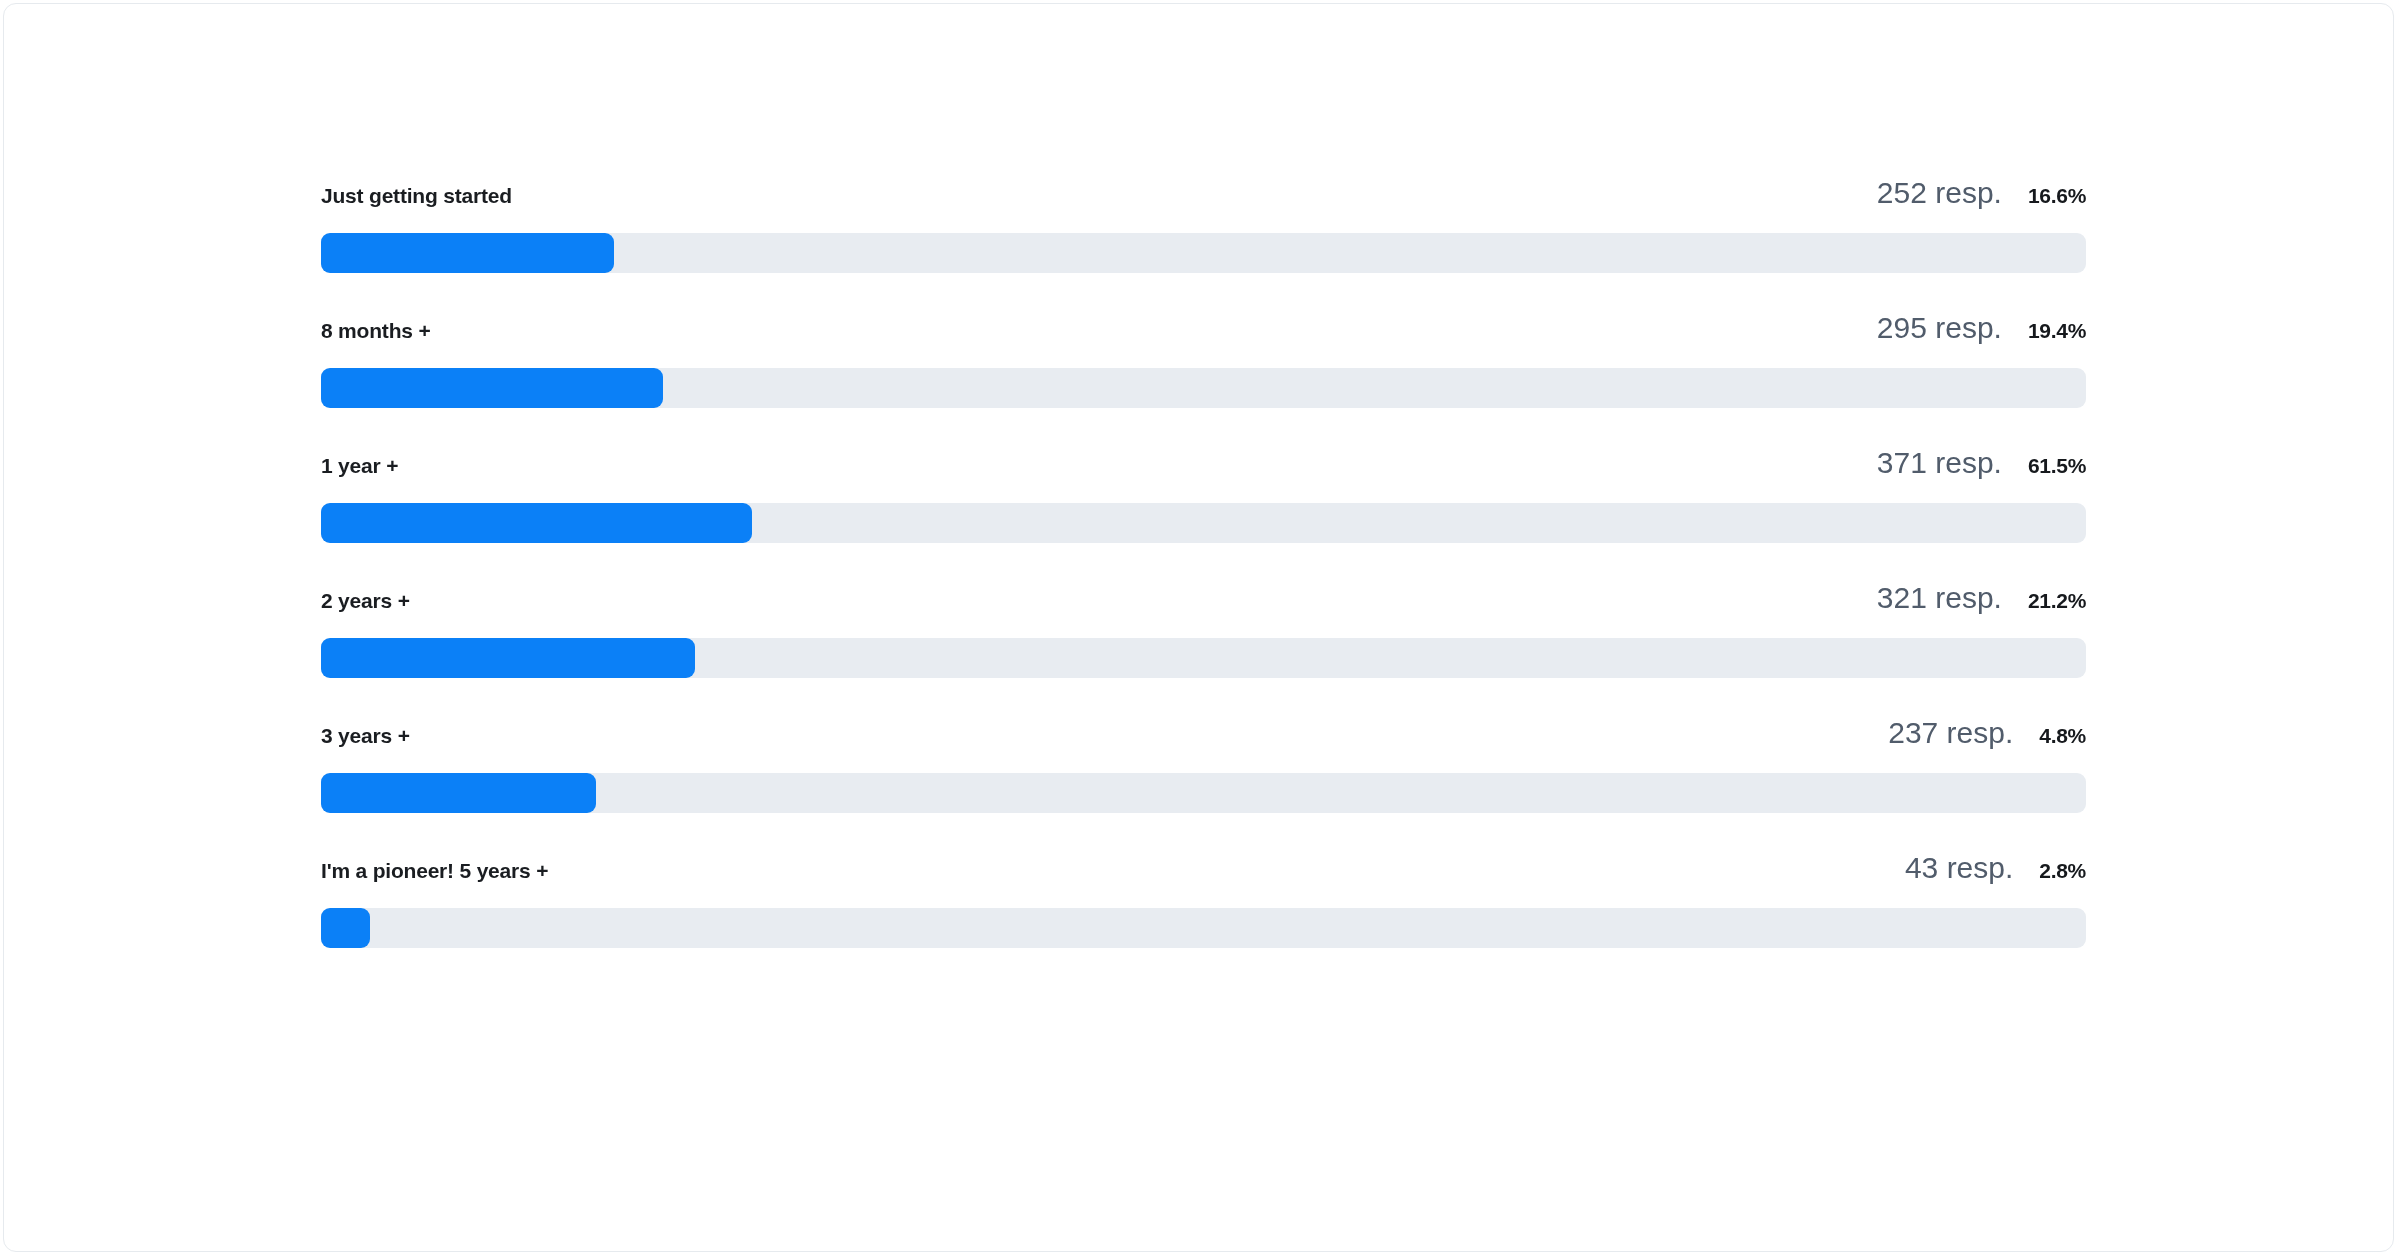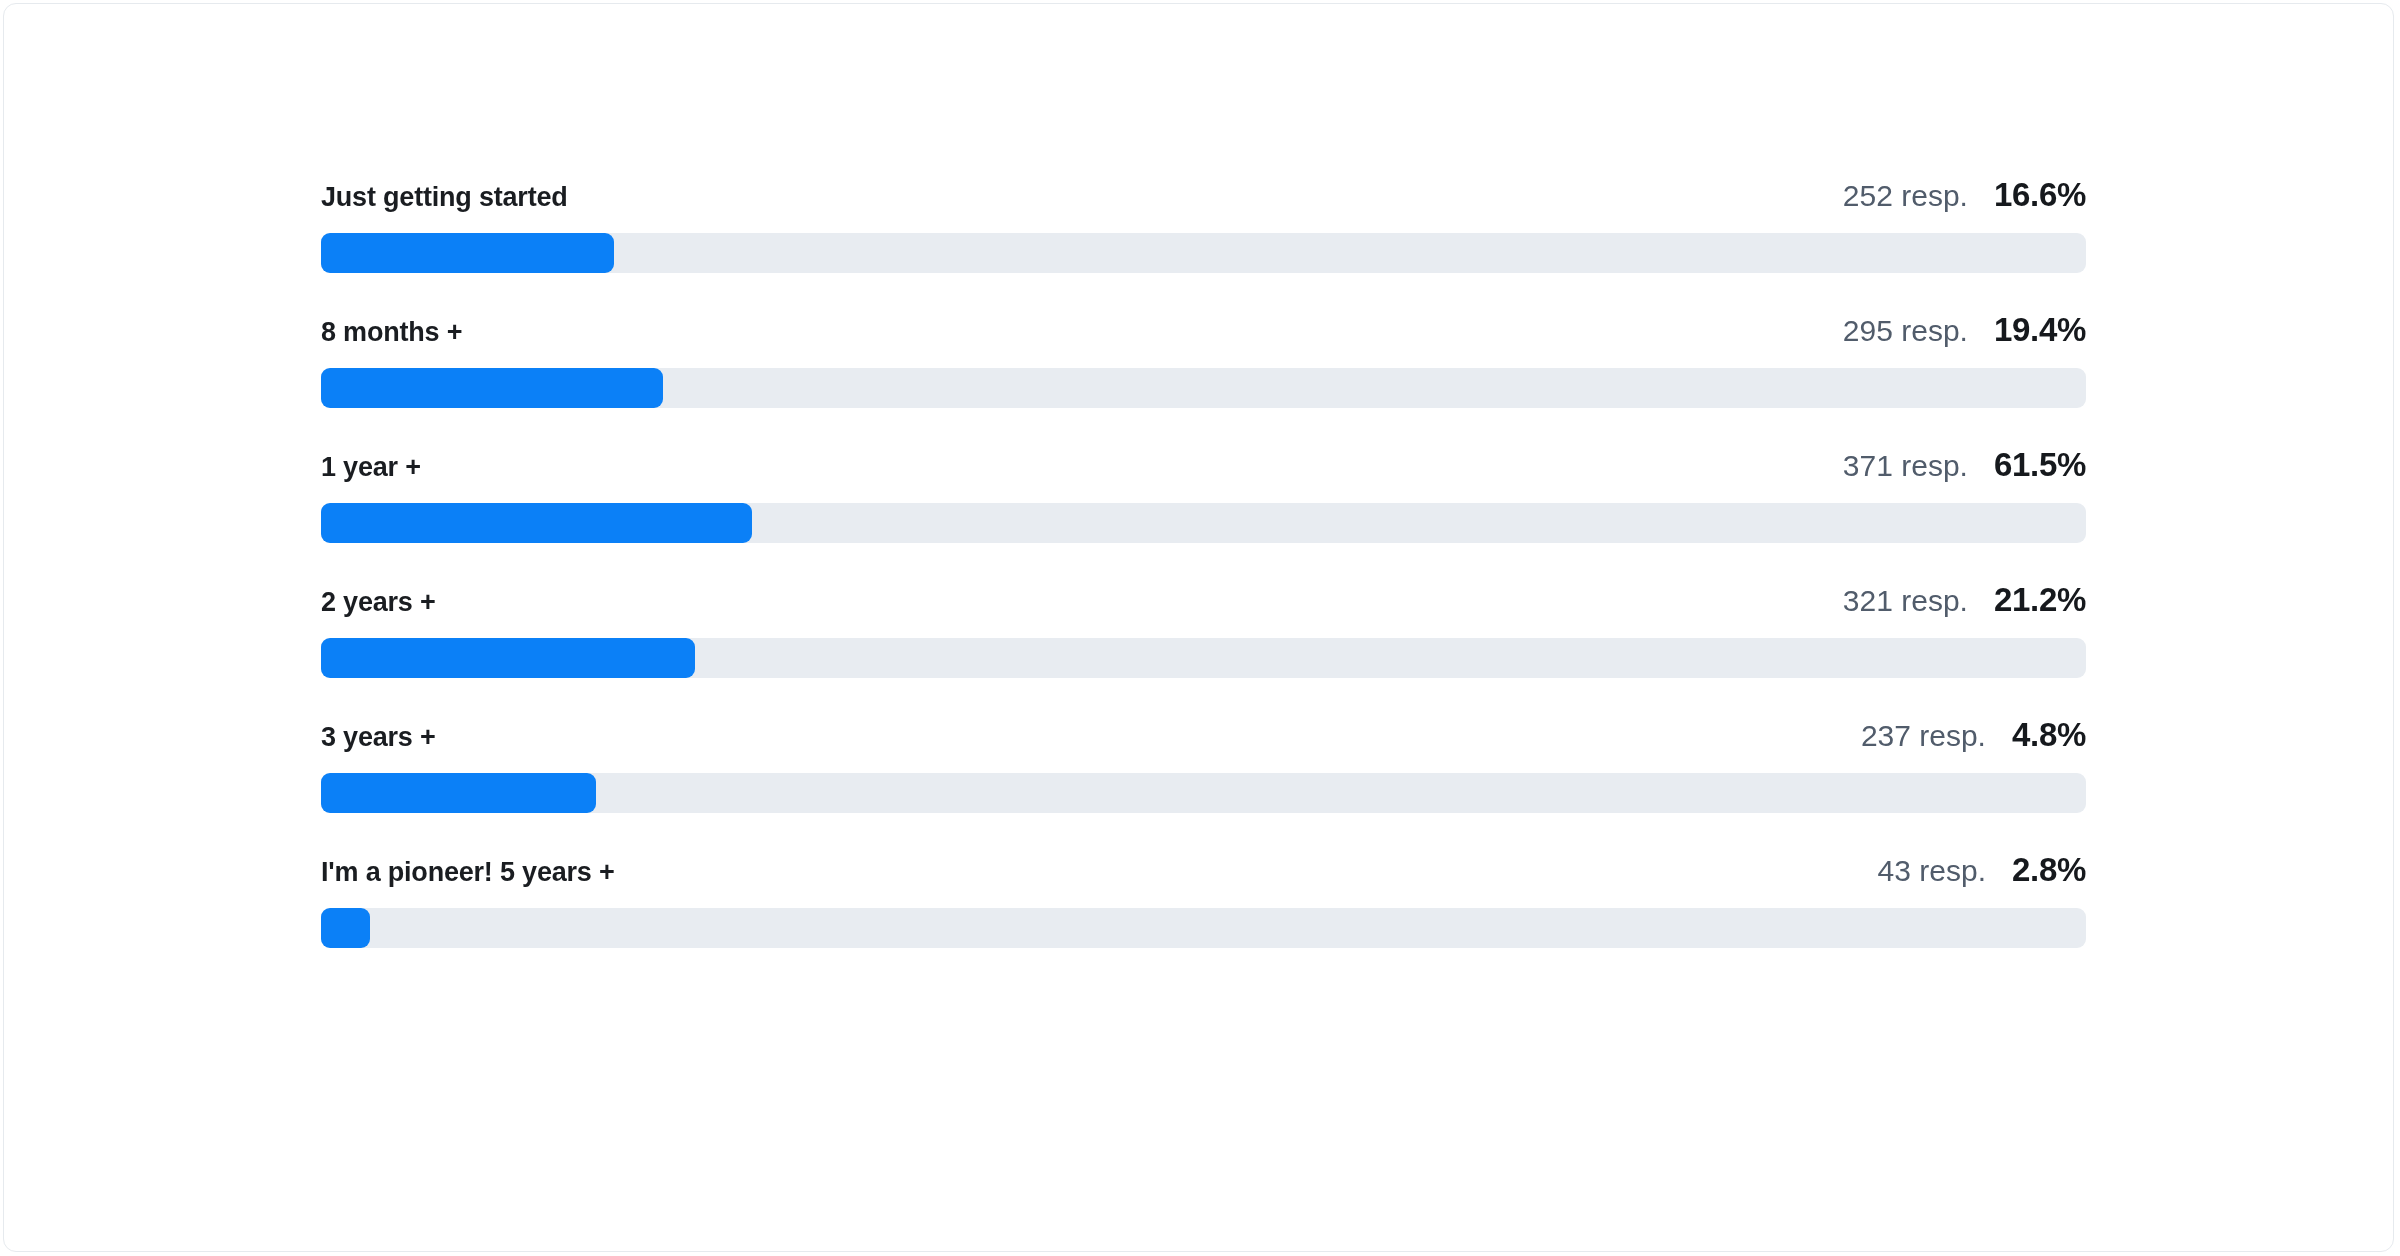--- a/index.html
+++ b/index.html
@@ -42,42 +42,42 @@
   }
 
   .row-head {
     display: flex;
     align-items: baseline;
     justify-content: space-between;
     height: 44px;
   }
 
   .row-label {
-    font-size: 27px;
+    font-size: 21px;
     font-weight: bold;
     color: #1a1d21;
     letter-spacing: -0.2px;
     white-space: nowrap;
   }
 
   .row-meta {
     display: flex;
     align-items: baseline;
     white-space: nowrap;
   }
 
   .row-count {
     font-size: 30px;
     font-weight: normal;
     color: #515c6b;
     letter-spacing: 0px;
   }
 
   .row-pct {
-    font-size: 33px;
+    font-size: 21px;
     font-weight: bold;
     color: #16191d;
     letter-spacing: -0.3px;
     margin-left: 26px;
     text-align: right;
   }
 
   .track {
     position: relative;
     margin-top: 13px;

